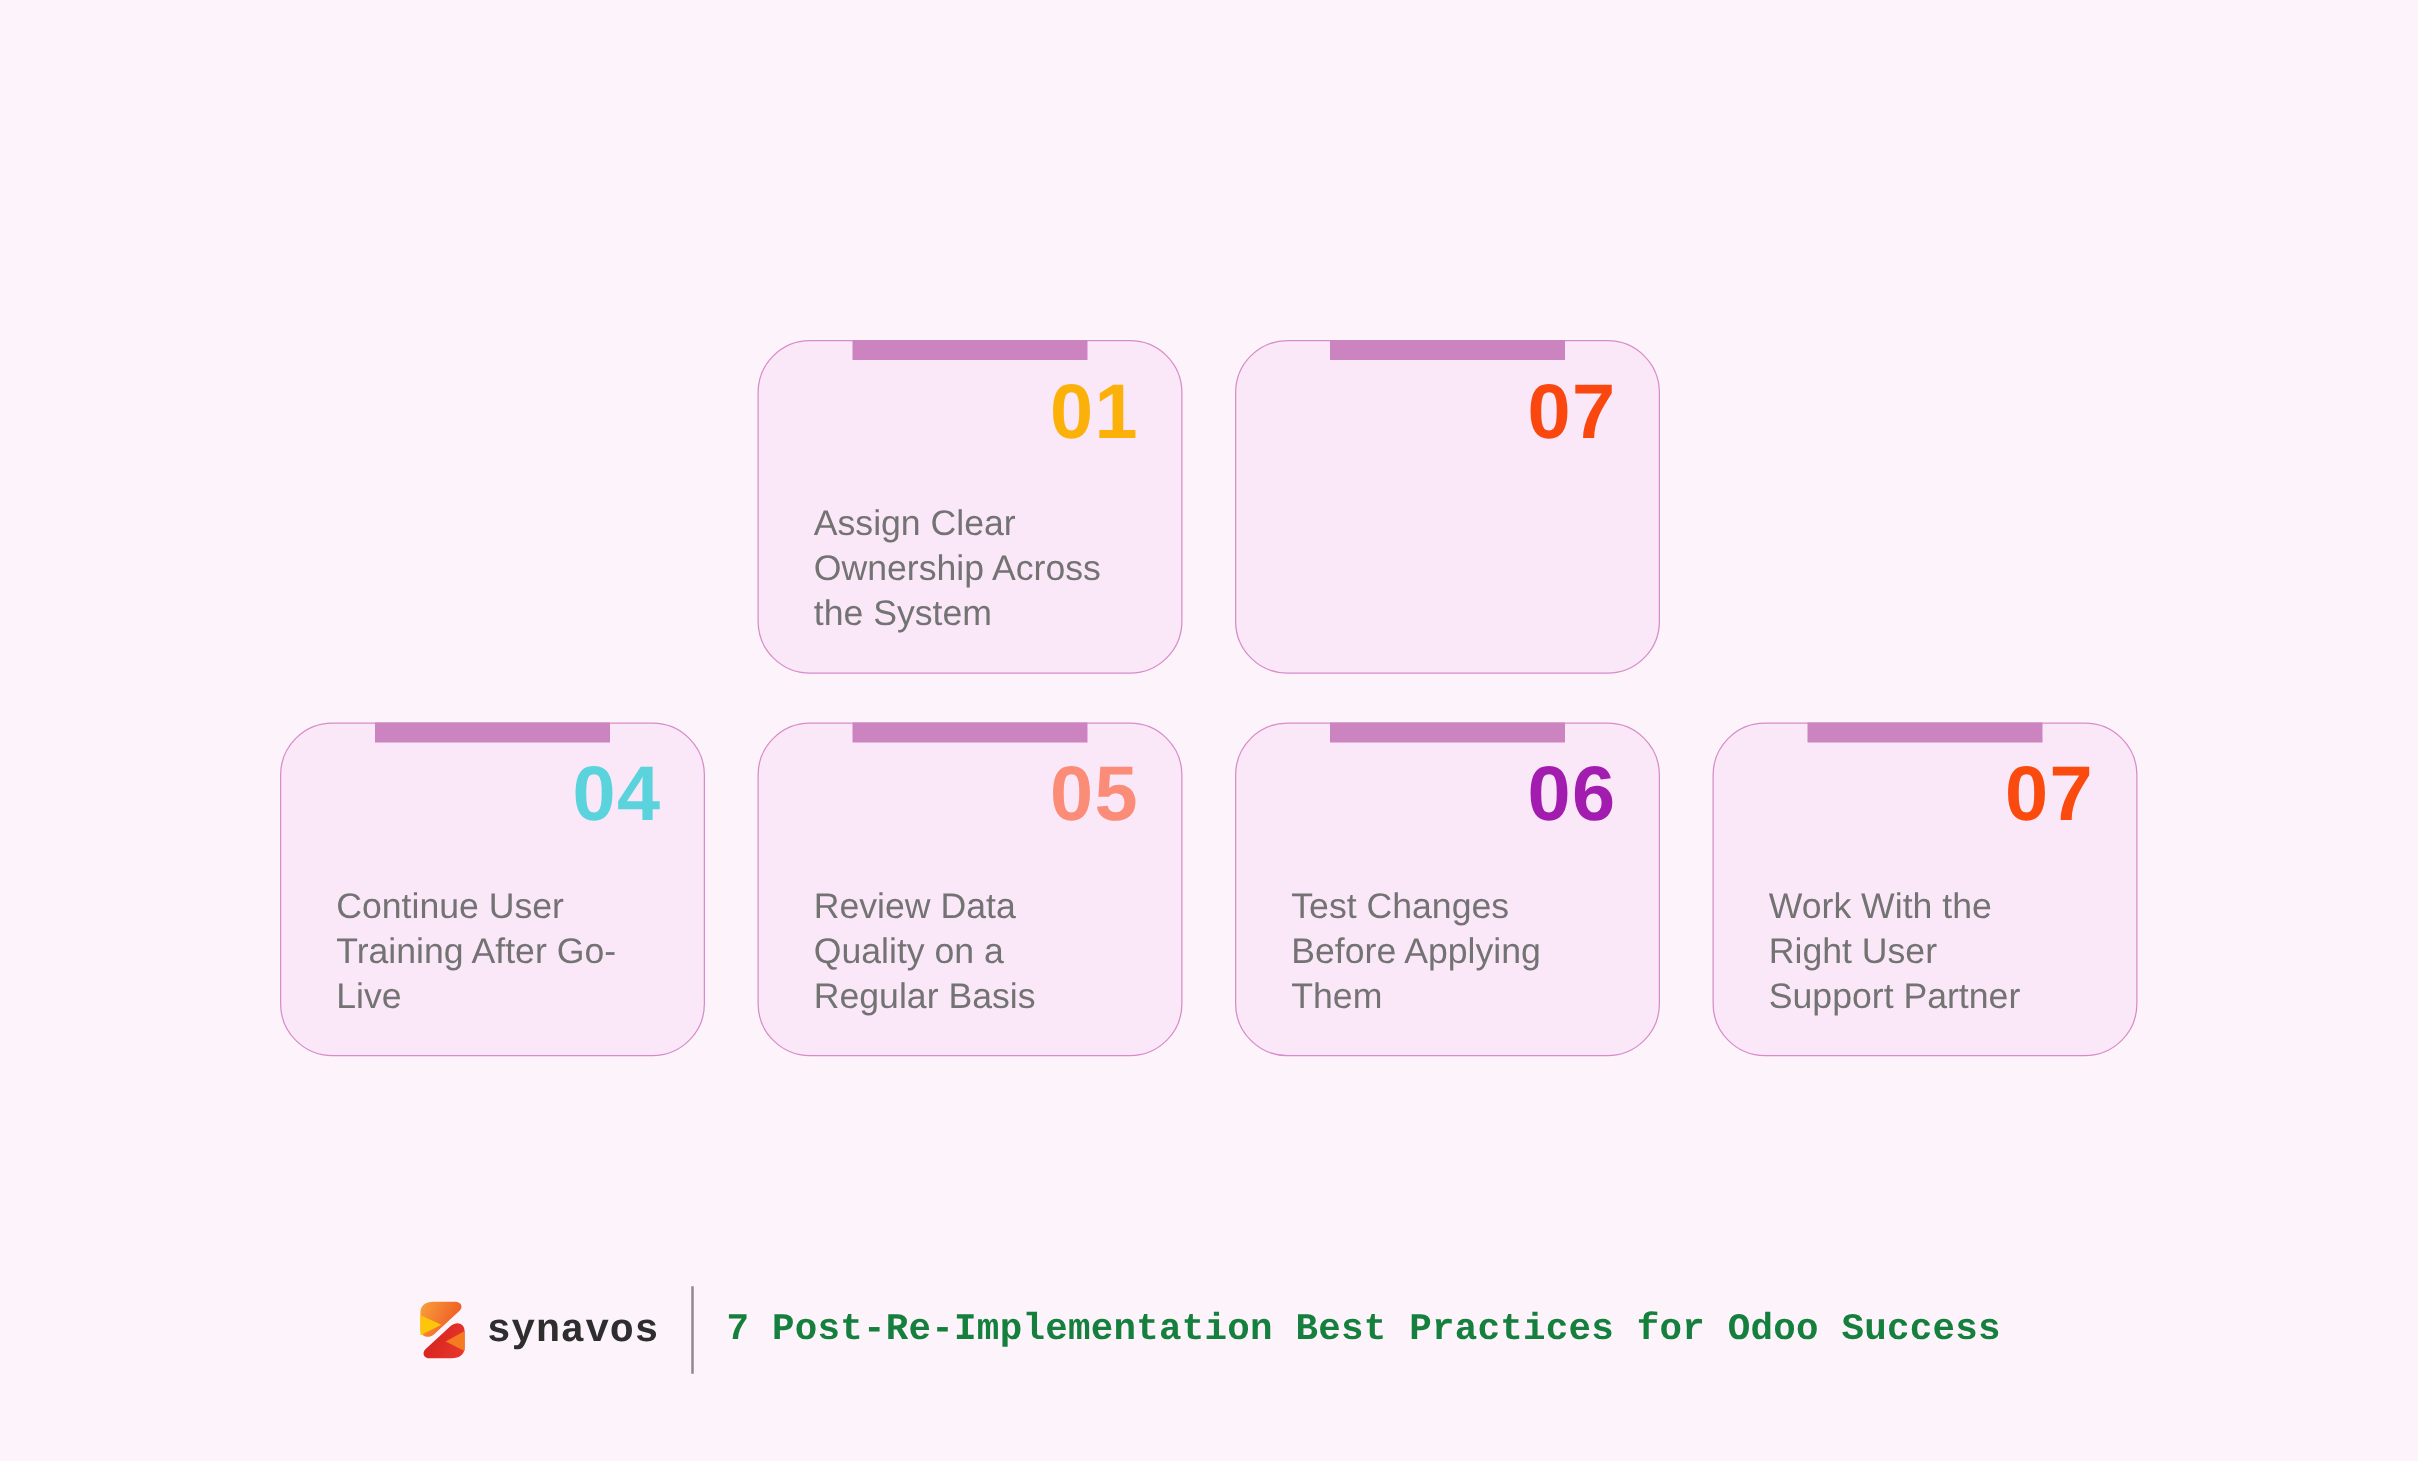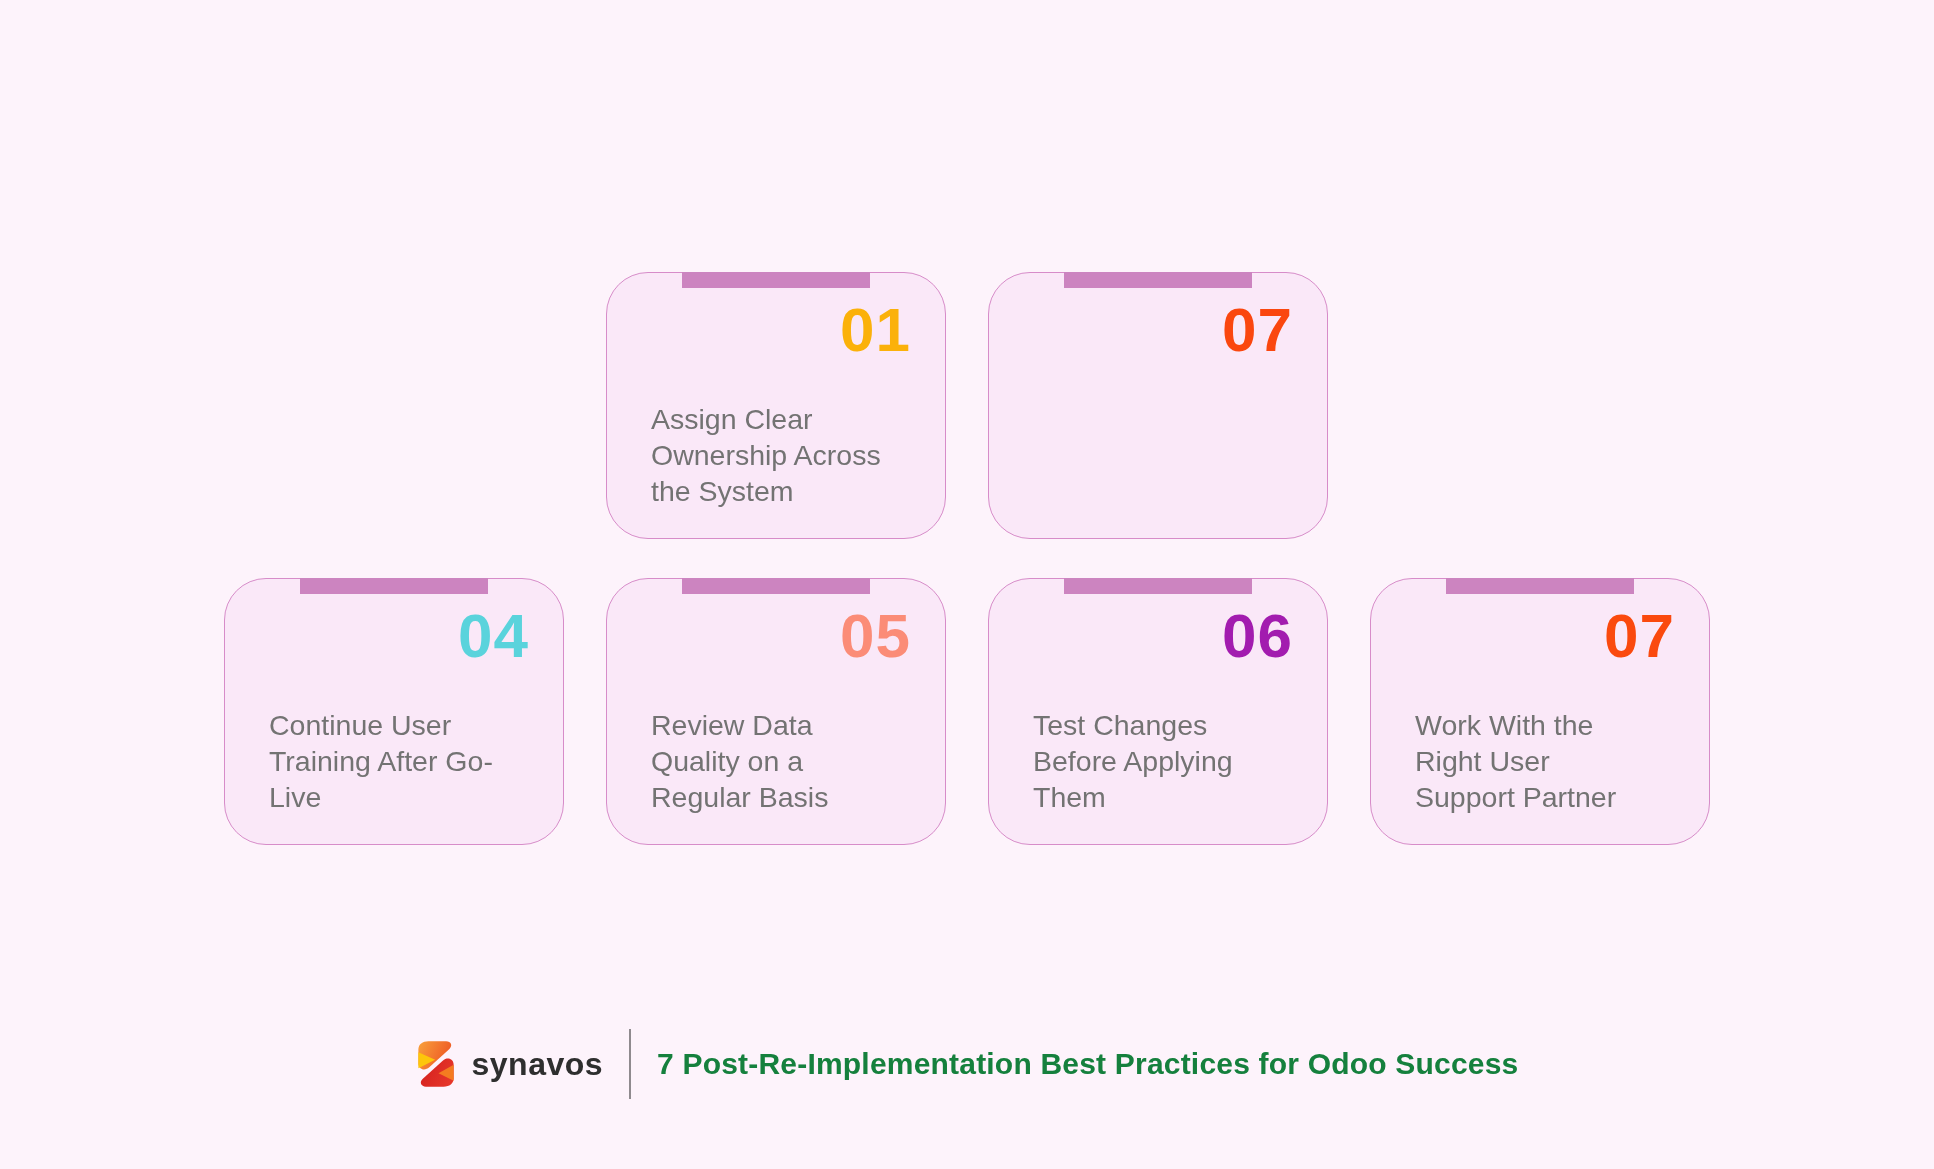--- a/index.html
+++ b/index.html
@@ -40,21 +40,21 @@
   .title {
     position: absolute; left: 44px; right: 20px; bottom: 28px;
     font-size: 28.5px; line-height: 1.26; font-weight: 500;
     color: #737373;
     white-space: pre-line;
   }
 
   .footer {
     position: absolute; top: 1026px; left: 0; right: 0;
     height: 76px;
-    display: flex; justify-content: center; align-items: center;
+    display: flex; justify-content: center; align-items: center; font-family: Liberation Mono, monospace;
   }
   .logo { width: 42px; height: 48px; flex: 0 0 auto; }
   .brand {
     margin-left: 14px;
     font-size: 32px; font-weight: 700; color: #2E2E2E;
     letter-spacing: 0.5px;
   }
   .divider {
     width: 2px; height: 70px; background: #8F8A8E;
     margin: 0 26px;

